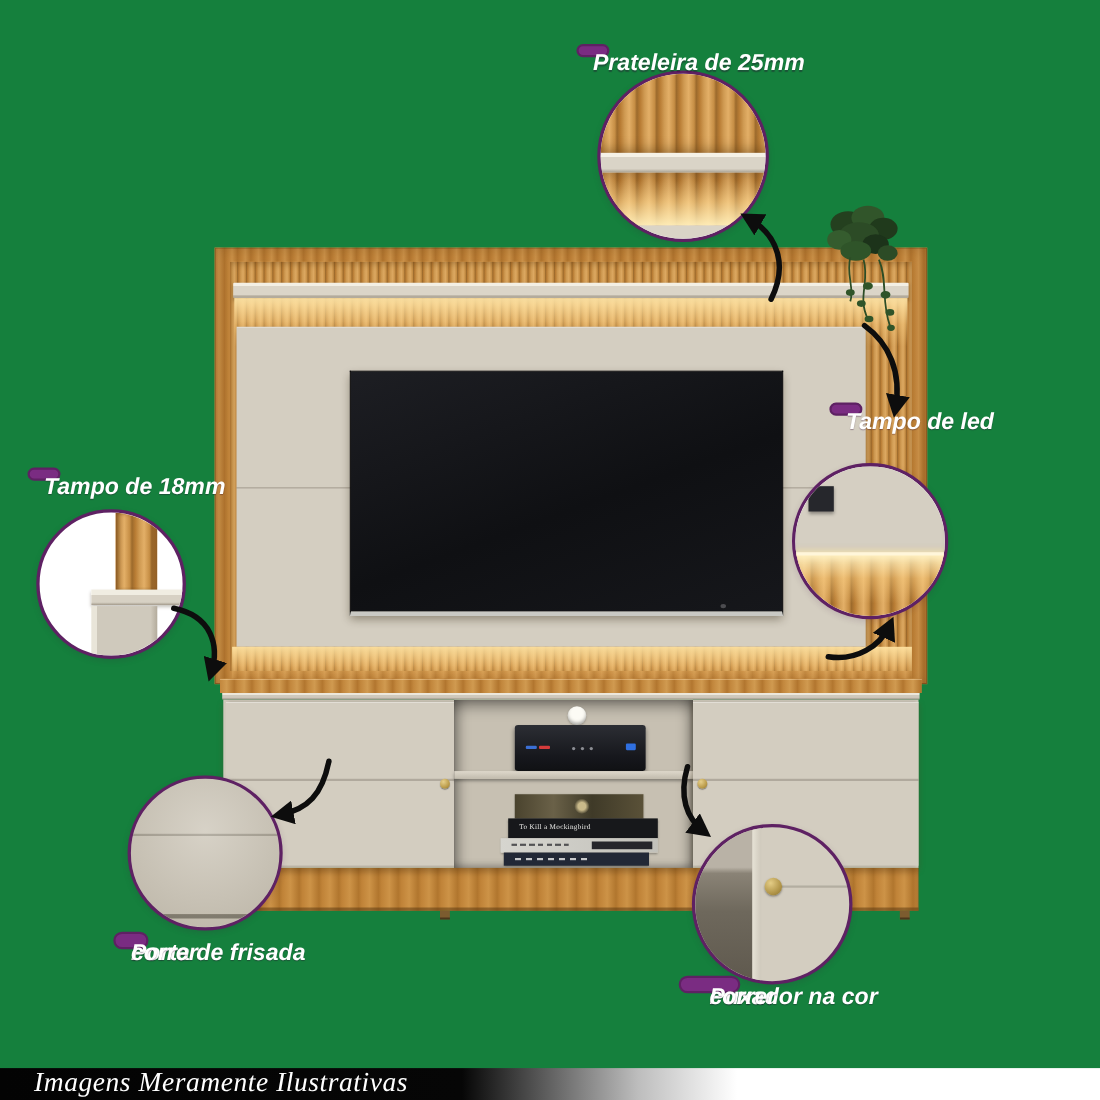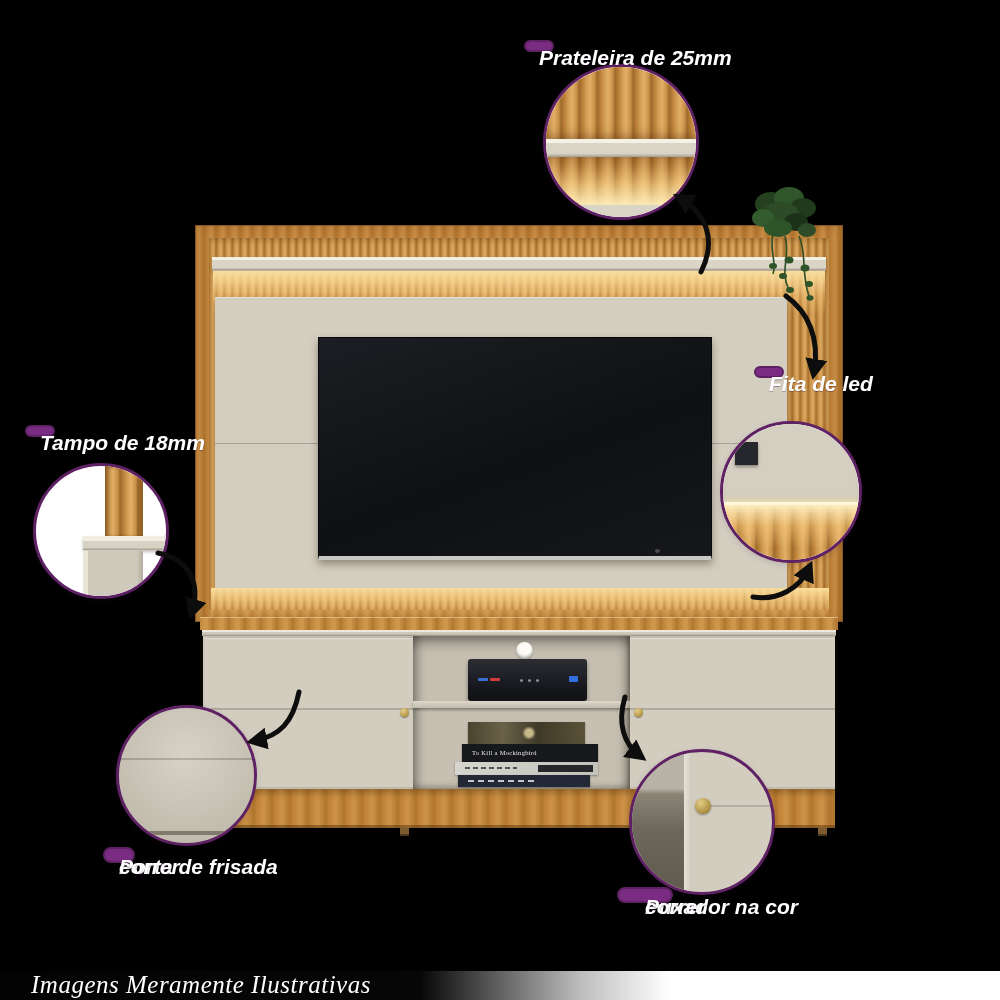--- a/index.html
+++ b/index.html
@@ -1,16 +1,16 @@
 <!DOCTYPE html>
 <html style="--accent: #7a2c82; --accent-dark: #5e2163; --arrow: #0d0d0d; --wood: #c68e45; --wood-groove: #9c6a2c; --wood-light: #dfab66; --cream-panel: #d4cec1; --cream-edge: #efece1; --led-glow: #ffdf9e; --knob-gold: #c2a152; --tv-black: #141519; --plant-green: #2c4b26;"><head>
 <meta charset="utf-8">
 <style>
   html,body{margin:0;padding:0;background:#fff;}
-  #scene{position:relative;width:1000px;height:1000px;background:#000000;overflow:hidden;
+  #scene{position:relative;width:1000px;height:1000px;background:#15803d;overflow:hidden;
          font-family:"Liberation Sans",sans-serif;}
   #scene *{position:absolute;box-sizing:border-box;}
 
   
   .slats{background:
       repeating-linear-gradient(90deg,#b87c34 0px,#cf9a52 2px,#dca861 4px,#c68e45 6px,#9c6a2c 7px,#b87c34 8px);}
   .slats-big{background:
       repeating-linear-gradient(90deg,#b87c34 0px,#d09b53 4px,#e3af67 8px,#c68e45 13px,#9c6a2c 15px,#b87c34 18px);}
 
   
@@ -271,21 +271,21 @@
       <path d="M 158 553 C 192 560, 200 586, 192 612" marker-end="url(#ah)"></path>
       <path d="M 299 692 C 293 722, 280 736, 254 741" marker-end="url(#ah)"></path>
       <path d="M 625 697 C 617 724, 624 744, 640 756" marker-end="url(#ah)"></path>
     </g>
   </svg>
 
   <div class="badge badge-prateleira">
     <span>Prateleira de 25mm</span>
   </div>
   <div class="badge badge-fita">
-    <span>Fita de led</span>
+    <span>Tampo de led</span>
   </div>
   <div class="badge badge-tampo">
     <span>Tampo de 18mm</span>
   </div>
   <div class="badge badge-porta">
     <span>Porta de frisada</span>
     <span>correr</span>
   </div>
   <div class="badge badge-puxador">
     <span>Puxador na cor</span>

